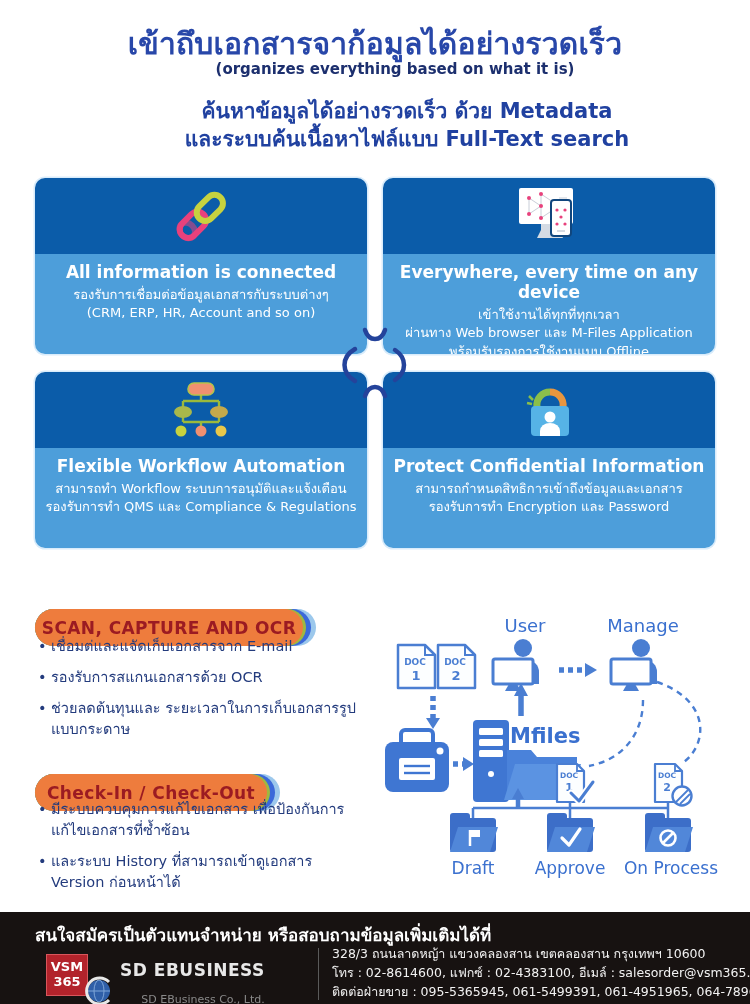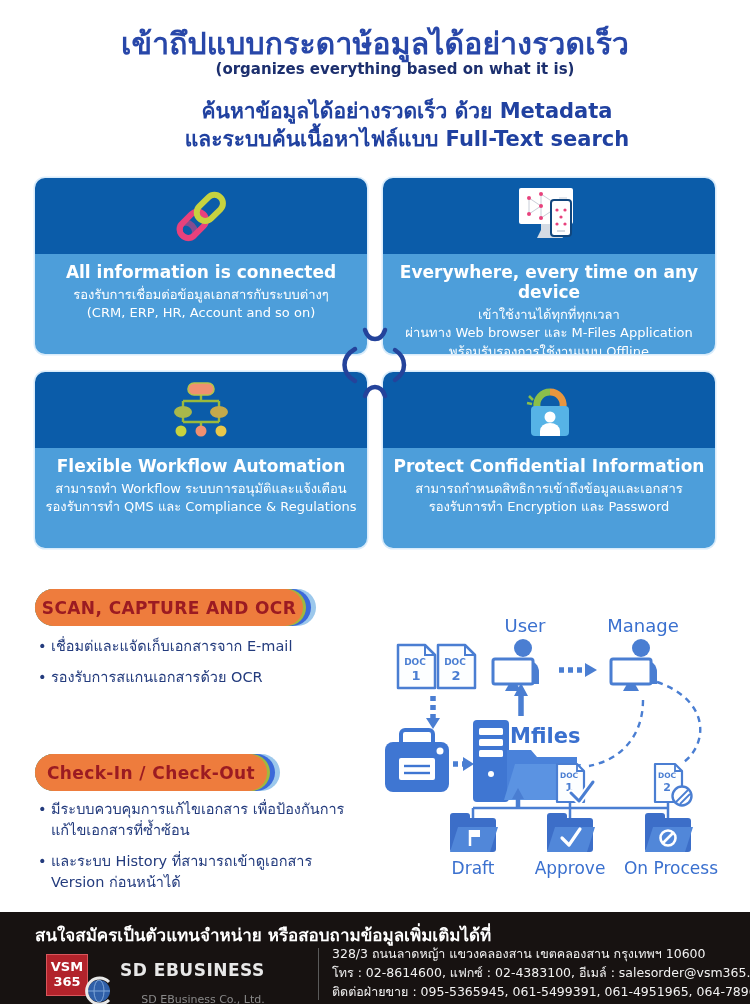--- a/index.html
+++ b/index.html
@@ -22,21 +22,21 @@
   .card{border-radius:10px;overflow:hidden;box-shadow:0 0 0 1.5px #d9ecfb;}
   .card-top{height:76px;background:#0b5ca9;display:flex;align-items:center;justify-content:center;}
   .card-bottom{height:100px;background:#4d9eda;color:#fff;text-align:center;padding-top:8px;box-sizing:border-box;}
   .card-title{font-size:17px;font-weight:bold;margin-bottom:4px;}
   .card-line{font-size:13px;line-height:1.42;}
 
   
   .connector{position:absolute;left:325px;top:322px;}
 
   
-  .pill{position:absolute;height:37px;}
+  .pill{position:absolute;height:37px;margin-top:20px;}
   .pill .layer{position:absolute;top:0;bottom:0;left:0;border-radius:19px;}
   .pill .l-light{right:-13px;background:#9cc8ec;}
   .pill .l-blue{right:-8px;background:#3b69d9;}
   .pill .l-green{right:-3px;background:#a0b83f;}
   .pill .l-main{right:0;background:#ee7c3d;display:flex;align-items:center;justify-content:center;
     font-size:17px;font-weight:bold;color:#9b1b22;letter-spacing:.4px;}
   .pill-scan{left:35px;top:589px;width:268px;}
   .pill-checkin{left:35px;top:754px;width:232px;}
   .bullets{position:absolute;left:38px;width:332px;}
   .bullets-scan{top:636px;} .bullets-checkin{top:799px;}
@@ -65,21 +65,21 @@
   .sd-sub{color:#8a8a8a;font-size:11px;text-align:right;margin-top:13px;}
   .footer-divider{position:absolute;left:318px;top:36px;width:1px;height:52px;background:#5a5a5a;}
   .footer-info{position:absolute;left:332px;top:33px;color:#f2f2f2;font-size:12.5px;line-height:1.5;}
   .footer-info div{white-space:nowrap;}
 </style>
 </head>
 <body>
 
 <div class="page">
 
-  <div class="main-title">เข้าถึปแบบกระดาษ้อมูลได้อย่างรวดเร็ว</div>
+  <div class="main-title">เข้าถึบเอกสารจาก้อมูลได้อย่างรวดเร็ว</div>
   <div class="sub-title">(organizes everything based on what it is)</div>
   <div class="tagline t1">ค้นหาข้อมูลได้อย่างรวดเร็ว ด้วย Metadata</div>
   <div class="tagline t2">และระบบค้นเนื้อหาไฟล์แบบ Full-Text search</div>
 
   <div class="cards">
 
     <div class="card">
       <div class="card-top">
         <svg width="62" height="58" viewBox="0 0 62 58">
           <g transform="rotate(-45 31 29)">
@@ -200,20 +200,21 @@
 
   <div class="pill pill-scan">
     <div class="layer l-light"></div>
     <div class="layer l-blue"></div>
     <div class="layer l-green"></div>
     <div class="layer l-main">SCAN, CAPTURE AND OCR</div>
   </div>
   <div class="bullets bullets-scan">
     <div class="bullet">เชื่อมต่และแจัดเก็บเอกสารจาก E-mail</div>
     <div class="bullet">รองรับการสแกนเอกสารด้วย OCR</div>
+    <div class="bullet">ช่วยลดต้นทุนและ ระยะเวลาในการเก็บเอกสารรูปแบบกระดาษ</div>
   </div>
 
   <div class="pill pill-checkin">
     <div class="layer l-light"></div>
     <div class="layer l-blue"></div>
     <div class="layer l-green"></div>
     <div class="layer l-main">Check-In / Check-Out</div>
   </div>
   <div class="bullets bullets-checkin">
     <div class="bullet">มีระบบควบคุมการแก้ไขเอกสาร เพื่อป้องกันการแก้ไขเอกสารที่ซ้ำซ้อน</div>

